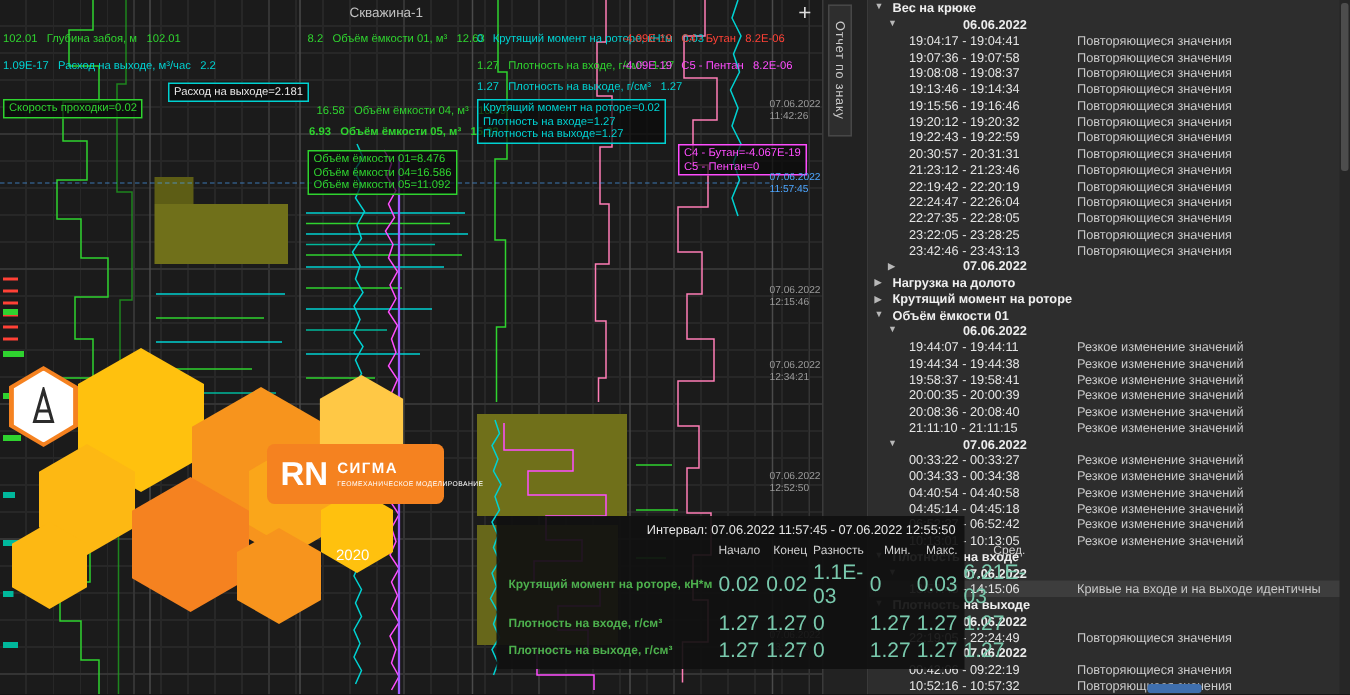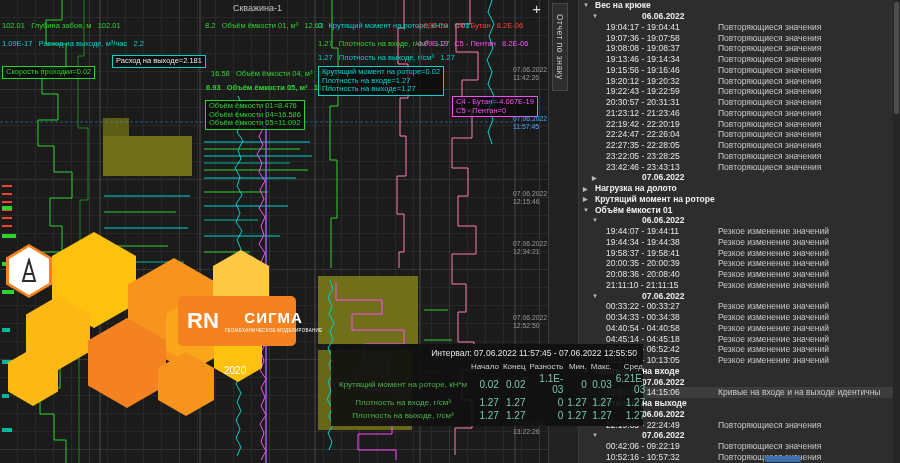--- a/index.html
+++ b/index.html
@@ -37,30 +37,30 @@
   .vscroll{position:absolute;right:0;top:0;width:7px;height:463px;background:#262626;}
   .vthumb{position:absolute;top:2px;right:1px;width:5px;height:112px;background:#4d4d4d;border-radius:2px;}
   .hthumb{position:absolute;bottom:1px;left:186px;width:36px;height:6px;background:#3f6fae;border-radius:2px;}
 
   
   .tooltip-panel{position:absolute;left:331px;top:344px;width:312px;background:rgba(16,16,16,.92);padding:4px 6px;box-sizing:border-box;z-index:20;}
   .tooltip-title{text-align:right;color:#e6e6e6;font-size:8.5px;margin-bottom:3px;}
   .tooltip-panel table{border-collapse:collapse;width:100%;}
   .tooltip-panel th{color:#cfcfcf;font-size:8px;font-weight:normal;text-align:right;padding:1px 2px;}
   .tooltip-panel th:first-child{width:138px;}
-  td.rname{color:#4db04d;font-size:8px;text-align:center;padding:1px 2px;white-space:nowrap;}
-  td.rval{color:#79c9ad;font-size:10px;text-align:right;padding:1px 2px;}
+  td.rname{color:#4db04d;font-size:8px;text-align:left;padding:1px 2px;white-space:nowrap;font-weight:bold;}
+  td.rval{color:#79c9ad;font-size:14px;padding:1px 2px;}
 
   
   .logo{position:absolute;left:0;top:222px;width:312px;height:232px;z-index:8;pointer-events:none;}
   .hex{position:absolute;clip-path:polygon(50% 0,100% 25%,100% 75%,50% 100%,0 75%,0 25%);}
-  .badge{position:absolute;left:178px;top:74px;width:118px;height:50px;background:#F58220;border-radius:5px;display:flex;align-items:center;gap:6px;padding:0 9px;box-sizing:border-box;z-index:2;text-align:center;}
+  .badge{position:absolute;left:178px;top:74px;width:118px;height:40px;background:#F58220;border-radius:5px;display:flex;align-items:center;gap:6px;padding:0 9px;box-sizing:border-box;z-index:2;}
   .badge .rn{font-size:22px;font-weight:bold;color:#ffffff;line-height:1;}
   .badge .col{display:flex;flex-direction:column;}
-  .badge .sigma{font-size:15px;font-weight:bold;color:#ffffff;letter-spacing:1px;}
+  .badge .sigma{font-size:10px;font-weight:bold;color:#ffffff;letter-spacing:1px;}
   .badge .tag{font-size:4.5px;color:#ffffff;letter-spacing:.3px;margin-top:2px;white-space:nowrap;}
   .year{position:absolute;left:224px;top:143px;color:#ffffff;font-size:10px;z-index:3;}
   .emblem-outer{background:#F58220;}
   .emblem-inner{position:absolute;left:3px;top:3px;width:40px;height:48px;background:#ffffff;display:flex;align-items:center;justify-content:center;}
 </style>
 </head>
 <body>
 
 <div class="app">
 

